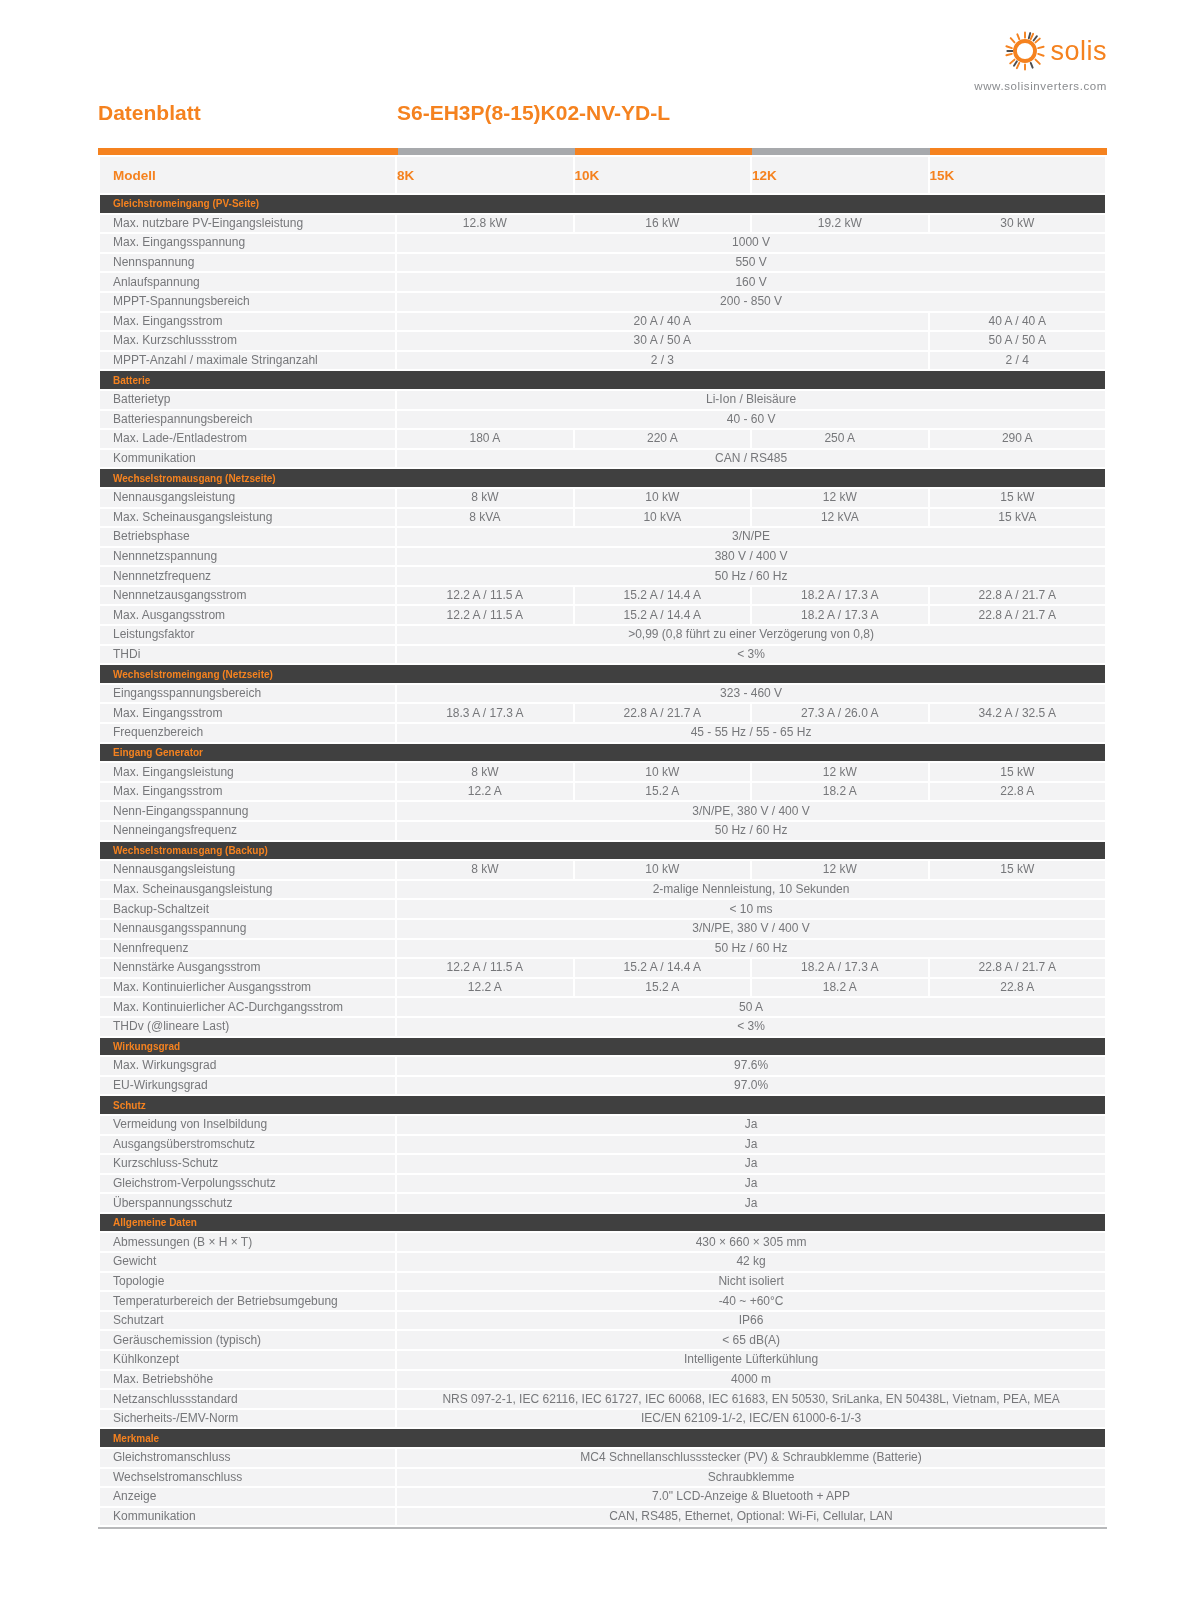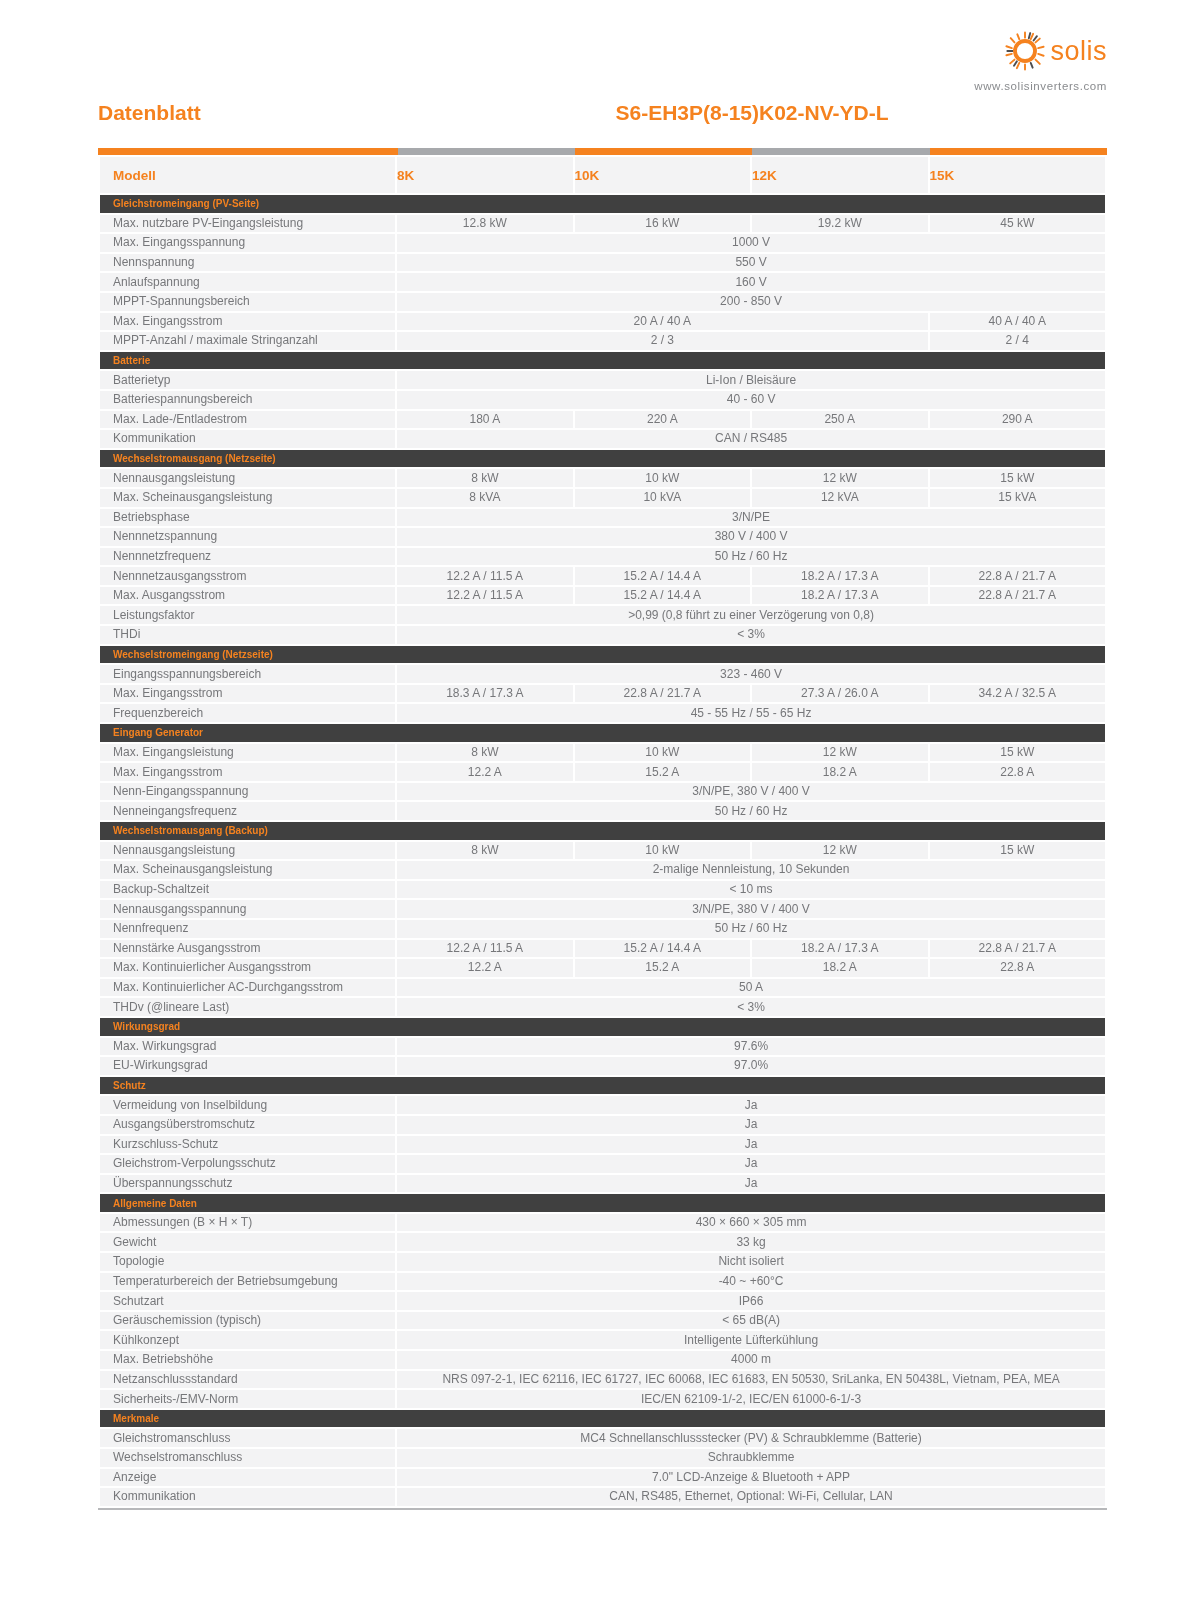--- a/index.html
+++ b/index.html
@@ -14,21 +14,21 @@
 
   
   .logo-block{position:absolute;top:28px;left:1002px;width:105px;height:46px;display:flex;align-items:center;justify-content:flex-end;}
   .logo-icon{width:42px;height:42px;flex:0 0 auto;}
   .logo-text{font-size:27px;color:#F5821F;letter-spacing:0.5px;margin-left:4px;font-weight:400;}
   .website{position:absolute;top:80px;left:797px;width:310px;text-align:right;
     font-size:11.5px;color:#898B8E;letter-spacing:0.6px;}
 
   .title-row{position:absolute;top:101px;left:98px;width:1009px;height:28px;}
   .doc-title{position:absolute;left:0;top:0;font-size:21px;font-weight:bold;color:#F5821F;}
-  .model-number{position:absolute;left:299px;top:0;width:710px;text-align:center;
+  .model-number{position:absolute;left:299px;top:0;width:710px;
     font-size:21px;font-weight:bold;color:#F5821F;}
 
   
   .table-wrap{position:absolute;top:148px;left:98px;width:1009px;}
   .top-bar{display:flex;width:100%;height:7px;}
   .bar-seg{height:7px;}
   .bar-seg:nth-child(1){width:29.7%;}
   .bar-seg:nth-child(n+2){width:17.575%;}
 
   table.spec{
@@ -135,21 +135,21 @@
             <td class="model-col">15K</td>
           </tr>
           <tr>
             <td class="section-title" colspan="5">Gleichstromeingang (PV-Seite)</td>
           </tr>
           <tr>
             <td class="spec-label">Max. nutzbare PV-Eingangsleistung</td>
             <td class="spec-value">12.8 kW</td>
             <td class="spec-value">16 kW</td>
             <td class="spec-value">19.2 kW</td>
-            <td class="spec-value">45 kW</td>
+            <td class="spec-value">30 kW</td>
           </tr>
           <tr>
             <td class="spec-label">Max. Eingangsspannung</td>
             <td class="spec-value" colspan="4">1000 V</td>
           </tr>
           <tr>
             <td class="spec-label">Nennspannung</td>
             <td class="spec-value" colspan="4">550 V</td>
           </tr>
           <tr>
@@ -157,20 +157,25 @@
             <td class="spec-value" colspan="4">160 V</td>
           </tr>
           <tr>
             <td class="spec-label">MPPT-Spannungsbereich</td>
             <td class="spec-value" colspan="4">200 - 850 V</td>
           </tr>
           <tr>
             <td class="spec-label">Max. Eingangsstrom</td>
             <td class="spec-value" colspan="3">20 A / 40 A</td>
             <td class="spec-value">40 A / 40 A</td>
+          </tr>
+          <tr>
+            <td class="spec-label">Max. Kurzschlussstrom</td>
+            <td class="spec-value" colspan="3">30 A / 50 A</td>
+            <td class="spec-value">50 A / 50 A</td>
           </tr>
           <tr>
             <td class="spec-label">MPPT-Anzahl / maximale Stringanzahl</td>
             <td class="spec-value" colspan="3">2 / 3</td>
             <td class="spec-value">2 / 4</td>
           </tr>
           <tr>
             <td class="section-title" colspan="5">Batterie</td>
           </tr>
           <tr>
@@ -370,21 +375,21 @@
           </tr>
           <tr>
             <td class="section-title" colspan="5">Allgemeine Daten</td>
           </tr>
           <tr>
             <td class="spec-label">Abmessungen (B × H × T)</td>
             <td class="spec-value" colspan="4">430 × 660 × 305 mm</td>
           </tr>
           <tr>
             <td class="spec-label">Gewicht</td>
-            <td class="spec-value" colspan="4">33 kg</td>
+            <td class="spec-value" colspan="4">42 kg</td>
           </tr>
           <tr>
             <td class="spec-label">Topologie</td>
             <td class="spec-value" colspan="4">Nicht isoliert</td>
           </tr>
           <tr>
             <td class="spec-label">Temperaturbereich der Betriebsumgebung</td>
             <td class="spec-value" colspan="4">-40 ~ +60°C</td>
           </tr>
           <tr>

